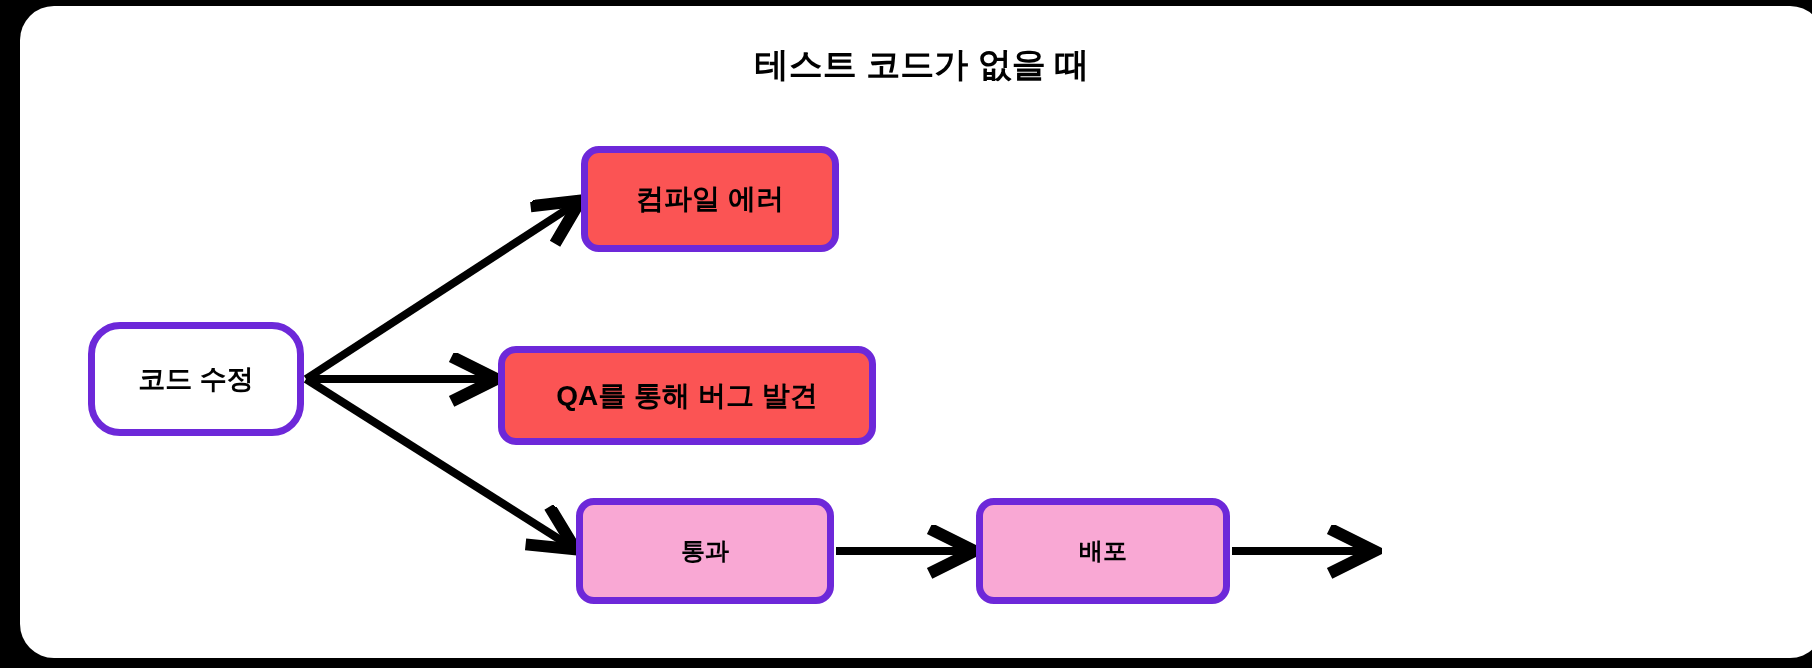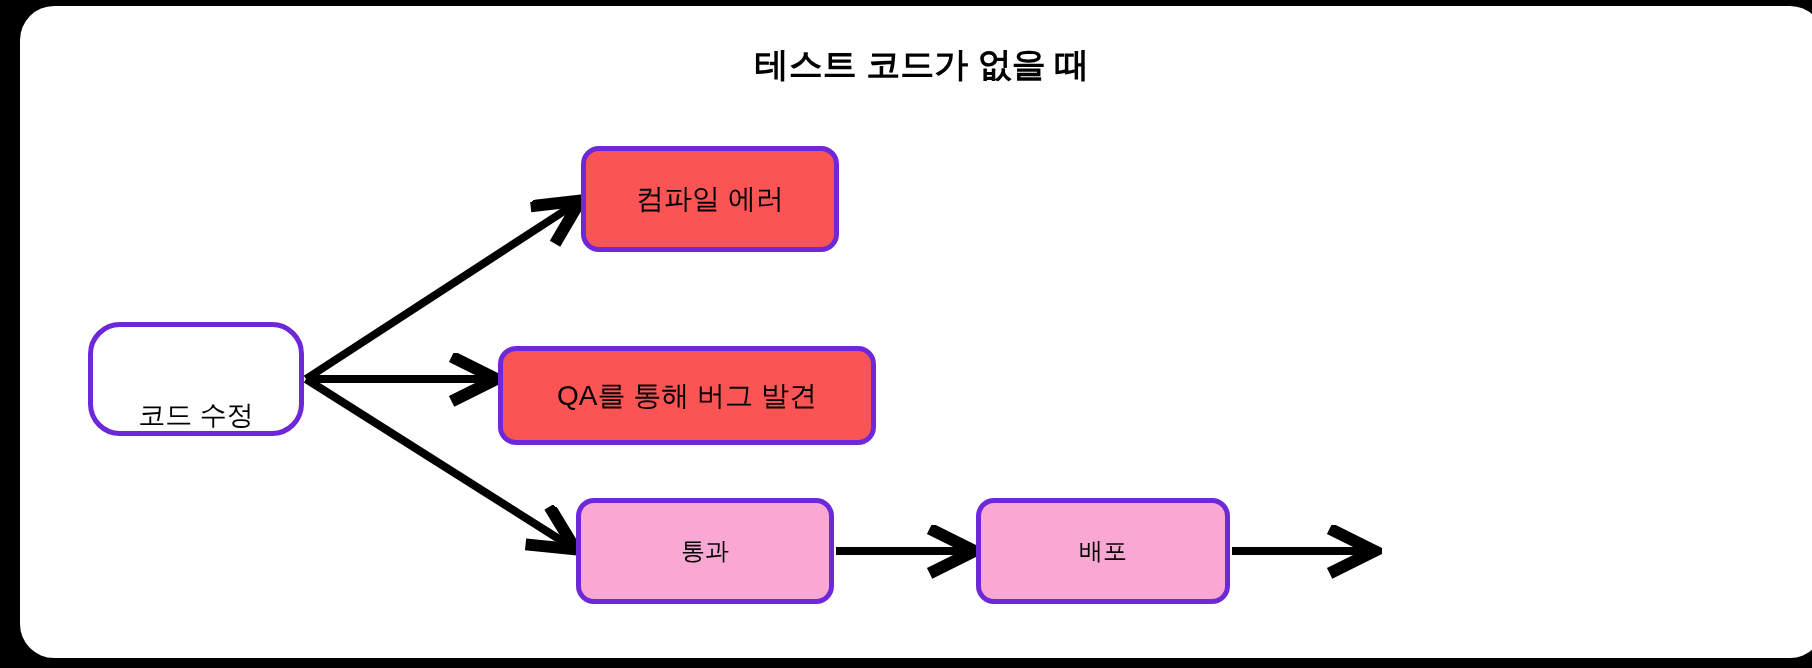--- a/index.html
+++ b/index.html
@@ -49,25 +49,25 @@
   #edges {
     position: absolute;
     left: 0;
     top: 0;
     width: 1804px;
     height: 652px;
   }
   .node {
     position: absolute;
     box-sizing: border-box;
-    border: 5px solid #6d28d9;
+    border: 7px solid #6d28d9;
     display: flex;
     align-items: center;
     justify-content: center;
-    font-weight: normal;
+    font-weight: bold;
     color: #000000;
     text-align: center;
     line-height: 1.2;
     white-space: nowrap;
   }
   .node-start {
     background: #ffffff;
     border-radius: 32px;
     font-size: 27px;
   }
@@ -76,21 +76,21 @@
     border-radius: 18px;
     font-size: 28px;
   }
   .node-green {
     background: #f9a8d4;
     border-radius: 18px;
     font-size: 24px;
   }
 
   
-  #n-fix    { left: 68px;   top: 316px; width: 216px; height: 114px; align-items: flex-end; }
+  #n-fix    { left: 68px;   top: 316px; width: 216px; height: 114px; }
   #n-compile{ left: 561px;  top: 140px; width: 258px; height: 106px; }
   #n-qa     { left: 478px;  top: 340px; width: 378px; height: 99px; }
   #n-pass   { left: 556px;  top: 492px; width: 258px; height: 106px; }
   #n-deploy { left: 956px;  top: 492px; width: 254px; height: 106px; }
   #n-user   { left: 1356px; top: 492px; width: 372px; height: 106px; }
 </style>
 </head>
 <body>
 
 <div id="frame">

